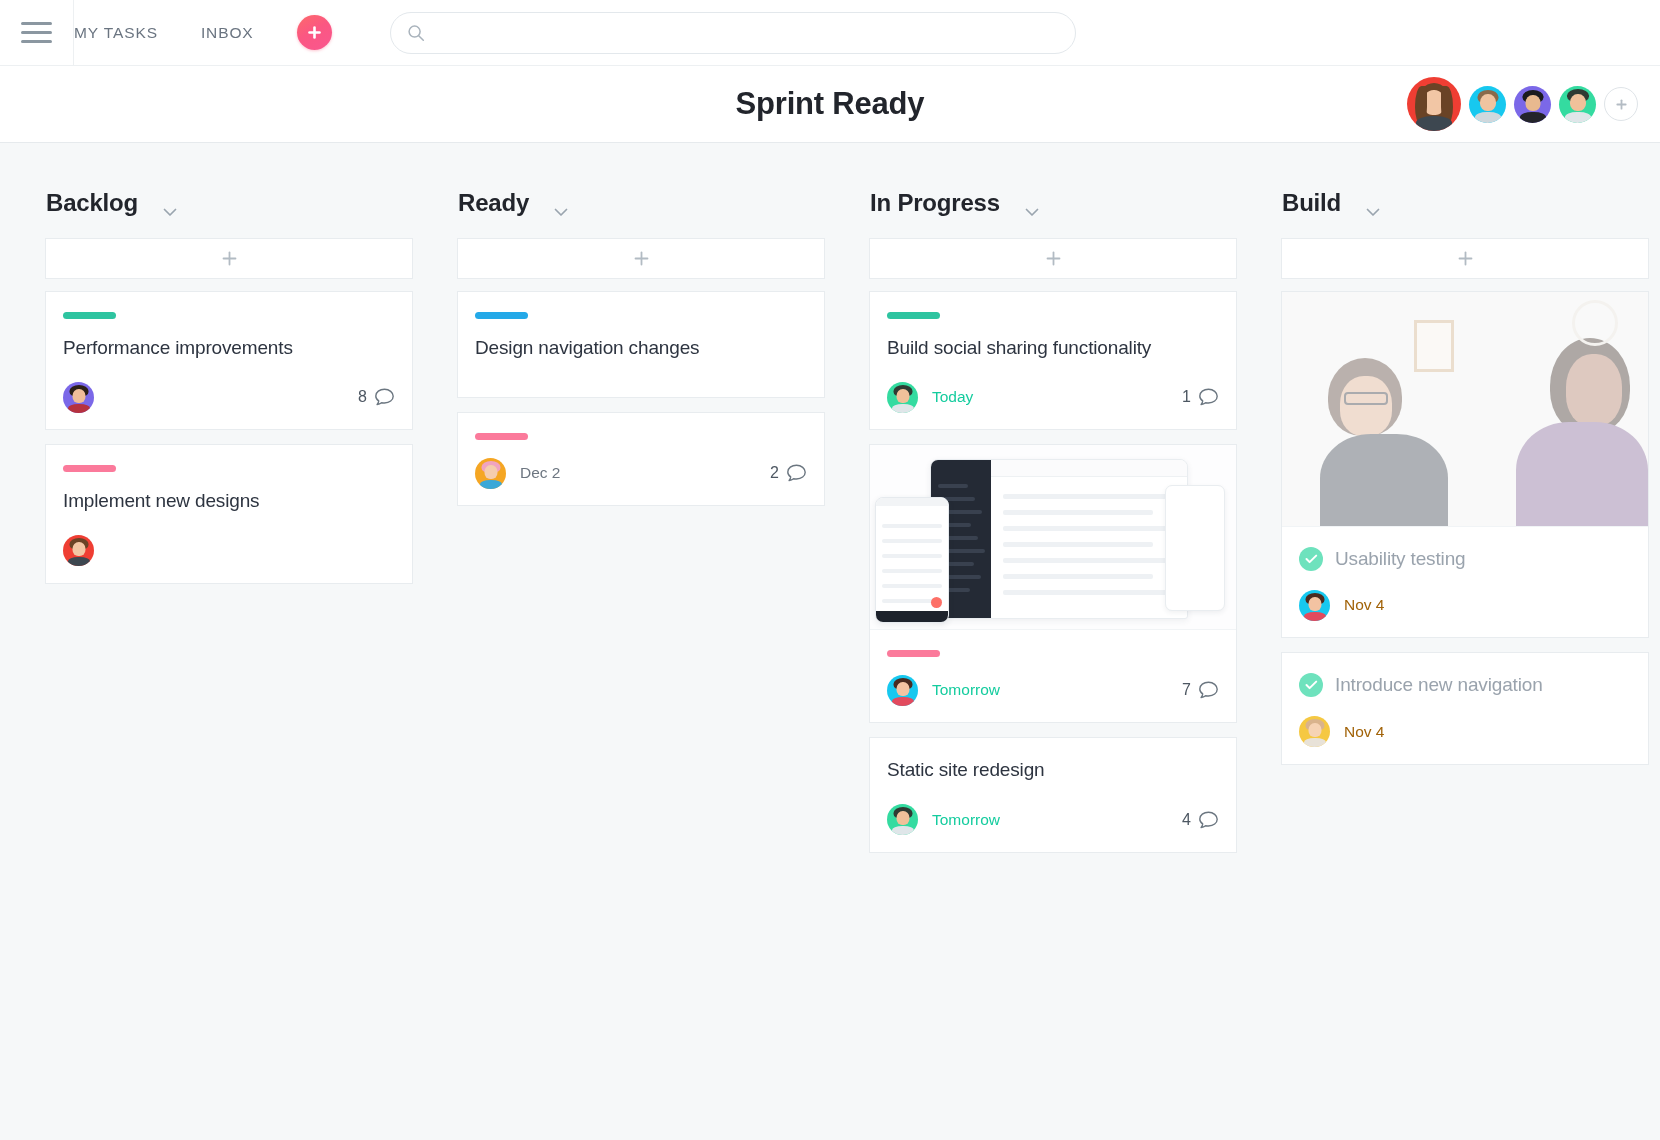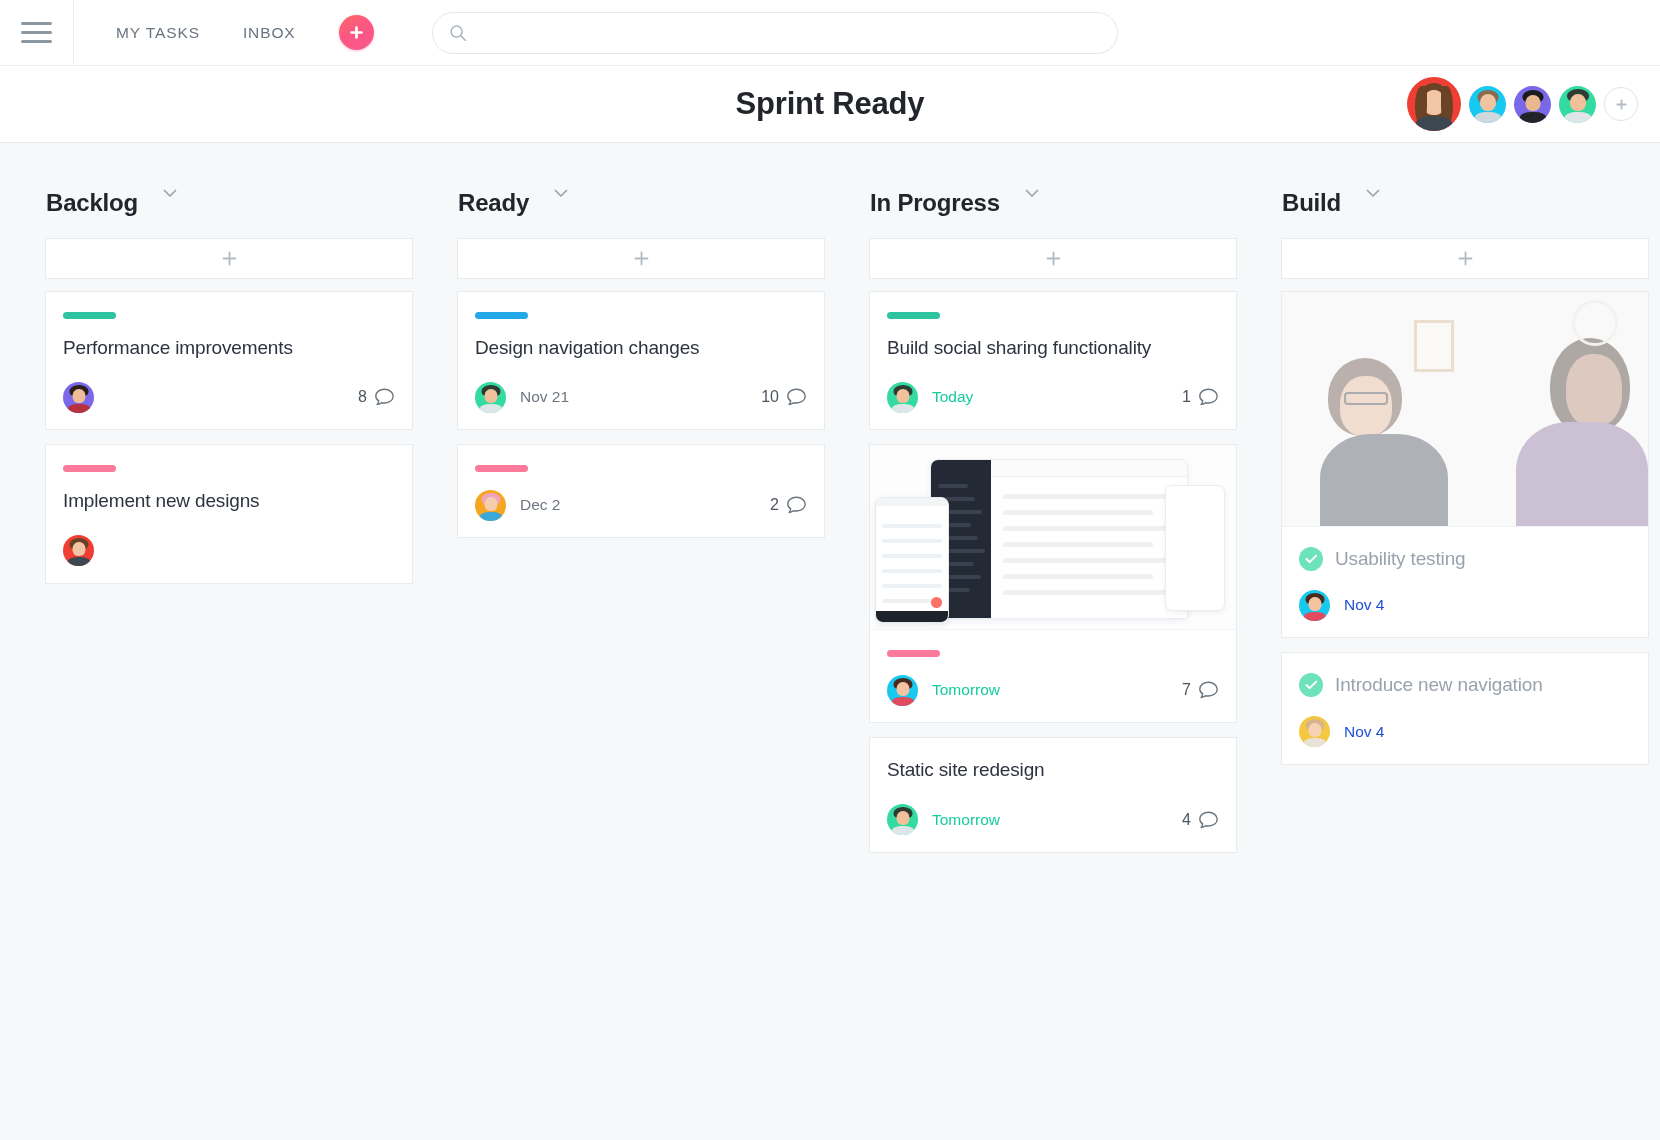--- a/index.html
+++ b/index.html
@@ -27,21 +27,21 @@
     height: 66px;
     display: flex;
     align-items: center;
     justify-content: center;
     border-right: 1px solid #edf0f2;
     cursor: pointer;
   }
   .hamburger { width: 31px; height: 22px; display: flex; flex-direction: column; justify-content: space-between; }
   .hamburger span { display: block; height: 3.4px; width: 100%; background: #8b97a1; border-radius: 2px; }
 
-  .nav-links { display: flex; align-items: flex-start; margin-left: 42px; gap: 43px; }
+  .nav-links { display: flex; align-items: flex-start; gap: 43px; }
   .nav-link {
     font-size: 15.5px;
     letter-spacing: 0.9px;
     color: #6a7480;
     cursor: pointer;
     white-space: nowrap;
   }
 
   .add-fab {
     width: 35px; height: 35px;
@@ -142,21 +142,21 @@
   .columns {
     display: flex;
     padding: 46px 0 0 45px;
     gap: 44px;
     align-items: flex-start;
   }
   .column { width: 368px; flex: 0 0 368px; }
 
   .col-head {
     display: flex;
-    align-items: flex-start;
+    align-items: flex-end;
     gap: 25px;
     margin-bottom: 21px;
     padding-left: 1px;
   }
   .col-title {
     font-size: 24px;
     font-weight: bold;
     color: #22252c;
     letter-spacing: -0.2px;
   }
@@ -209,21 +209,21 @@
     min-height: 32px;
   }
   .card-foot .avatar.card-av { width: 31px; height: 31px; margin-right: 0; }
   .due {
     margin-left: 14px;
     font-size: 15.5px;
     color: #6d7681;
     font-weight: normal;
   }
   .due.soon { color: #14cc9e; }
-  .due.overdue { color: #1d4ed8; }
+  .due.overdue { color: #a16207; }
 
   .comments {
     margin-left: auto;
     display: flex;
     align-items: center;
     gap: 7px;
     color: #4d5762;
     font-size: 16px;
   }
 
@@ -438,36 +438,20 @@
           <svg width="17" height="17" viewBox="0 0 17 17">
     <rect x="7.6" y="1.6" width="1.8" height="13.8" rx="0.9" fill="#b2bbc3"></rect>
     <rect x="1.6" y="7.6" width="13.8" height="1.8" rx="0.9" fill="#b2bbc3"></rect>
           </svg>
         </div>
       <div class="card">
 
         <div class="card-body">
           <div class="tag" style="background:#24a9e8"></div>
           <div class="card-title"><span>Design navigation changes</span></div>
-          <div class="card-foot">
-            <div class="avatar card-av" style="background:#34dba0">
-                <div class="face">
-    <div class="hair" style="top:3px;width:19px;height:12px;background:#2f3b33;"></div>
-    <div class="head" style="top:7px;width:13px;height:14px;background:#f0c19a;"></div>
-    <div class="body" style="width:22px;height:9px;background:#dfe6e9;"></div>
-  </div>
-              </div>
-            <span class="due">Nov 21</span>
-            <div class="comments">
-           <span>10</span>
-           <svg width="21" height="20" viewBox="0 0 21 20">
-    <path d="M10.5 2.2C5.6 2.2 1.8 5.2 1.8 8.9c0 2 1.1 3.8 2.9 5-0.1 1.3-0.6 2.6-1.6 3.6 1.9-0.2 3.4-0.9 4.5-1.8 0.9 0.2 1.9 0.3 2.9 0.3 4.9 0 8.7-3 8.7-6.7S15.4 2.2 10.5 2.2z" fill="none" stroke="#6b7680" stroke-width="1.4" stroke-linejoin="round"></path>
-                </svg>
-         </div>
-          </div>
         </div>
       </div>
       <div class="card">
 
         <div class="card-body">
           <div class="tag" style="background:#fb7a9b"></div>
           <div class="card-foot">
             <div class="avatar card-av" style="background:#f5a623">
                 <div class="face">
     <div class="hair" style="top:3px;width:19px;height:12px;background:#f0a4c0;"></div>

